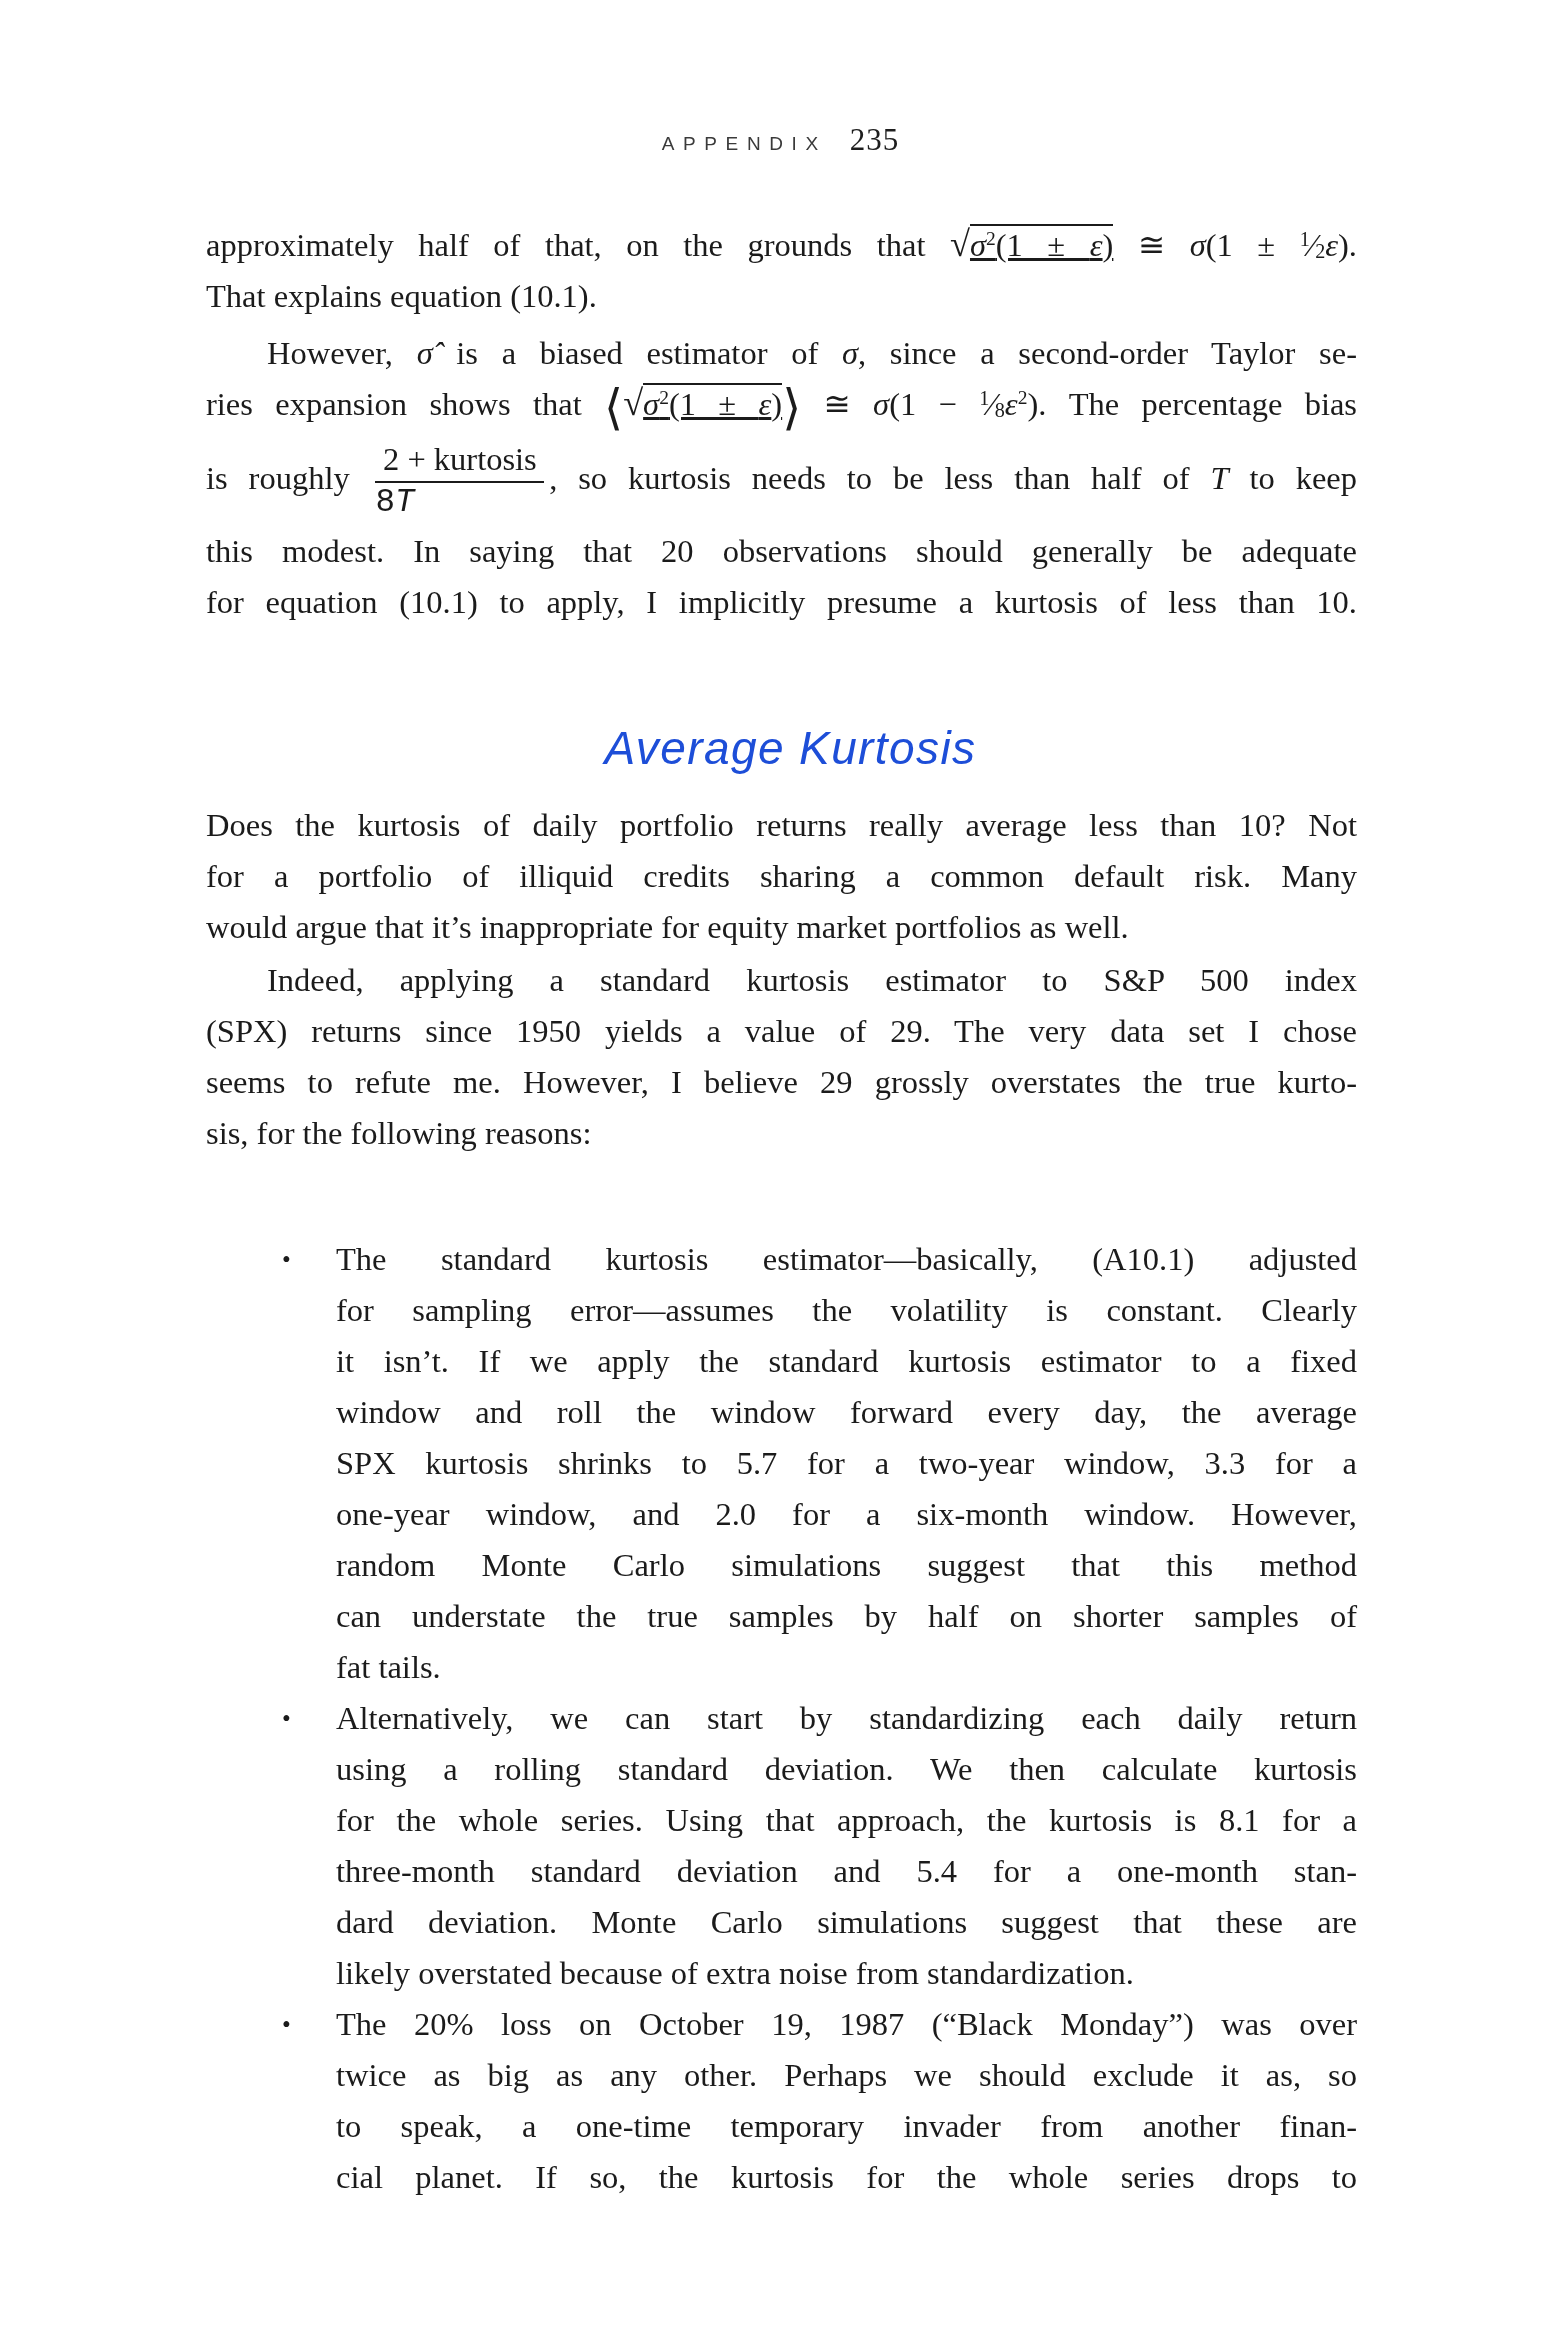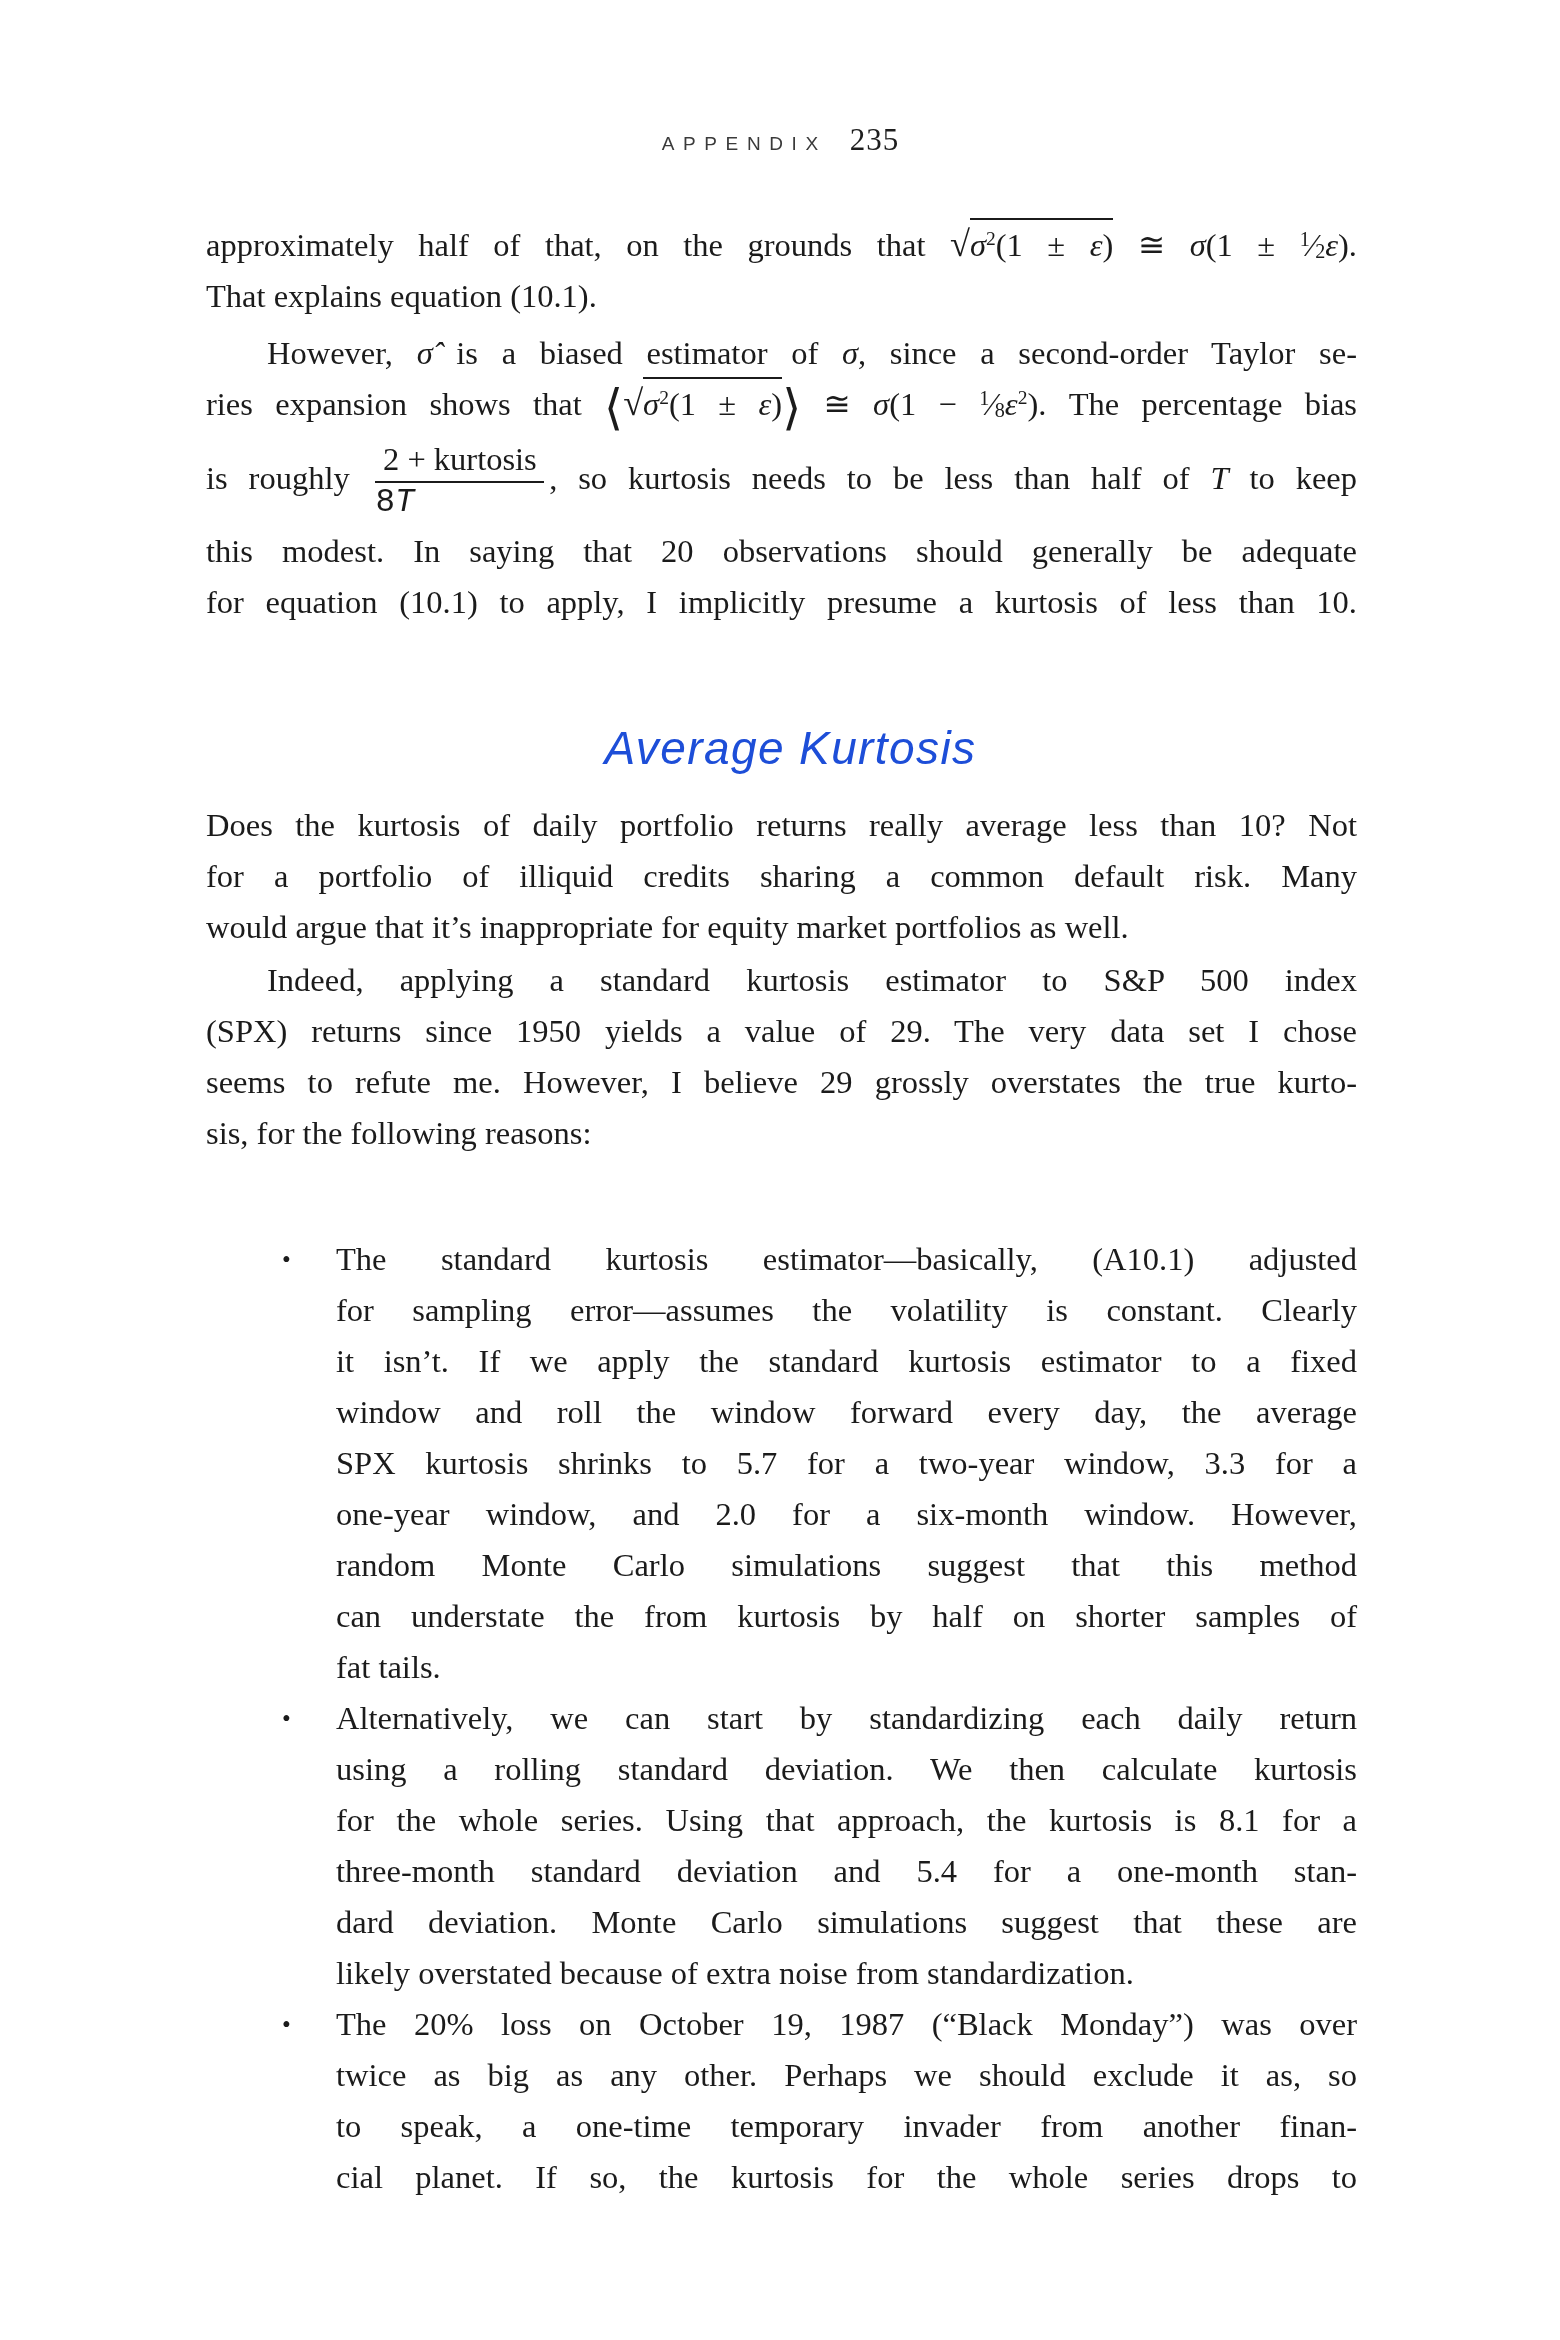--- a/index.html
+++ b/index.html
@@ -41,21 +41,21 @@
   }
   .list{position:absolute;top:1234px;left:336px;width:1021px;}
   .bullet{position:relative;}
   .marker{
     position:absolute;left:-54px;top:0;width:23px;
     height:51px;line-height:51px;font-size:25px;color:#1b1b1b;
   }
   
   .line i{font-style:italic;}
   .sq{font-size:1.12em;line-height:1;}
-  .ov{border-top:2.4px solid #1b1b1b;padding-top:7px;line-height:1;}
+  .ov{border-top:2.4px solid #1b1b1b;padding-top:1px;line-height:1;text-decoration:underline;}
   .line sup{font-size:.6em;vertical-align:.55em;line-height:0;}
   .cf sup{font-size:.62em;vertical-align:.5em;line-height:0;}
   .cf sub{font-size:.62em;vertical-align:-.12em;line-height:0;}
   .ang{
     font-family:"DejaVu Sans",sans-serif;
     font-size:1.5em;line-height:0;vertical-align:-0.18em;
   }
   .frac{
     display:inline-block;vertical-align:middle;
     text-align:center;line-height:1.12;margin:0 4.8px;
@@ -104,21 +104,21 @@
 
     <div class="bullet">
       <span class="marker">•</span>
       <div class="line">The standard kurtosis estimator—basically, (A10.1) adjusted</div>
       <div class="line">for sampling error—assumes the volatility is constant. Clearly</div>
       <div class="line">it isn’t. If we apply the standard kurtosis estimator to a fixed</div>
       <div class="line">window and roll the window forward every day, the average</div>
       <div class="line">SPX kurtosis shrinks to 5.7 for a two-year window, 3.3 for a</div>
       <div class="line">one-year window, and 2.0 for a six-month window. However,</div>
       <div class="line">random Monte Carlo simulations suggest that this method</div>
-      <div class="line">can understate the from kurtosis by half on shorter samples of</div>
+      <div class="line">can understate the true samples by half on shorter samples of</div>
       <div class="line left">fat tails.</div>
     </div>
 
     <div class="bullet">
       <span class="marker">•</span>
       <div class="line">Alternatively, we can start by standardizing each daily return</div>
       <div class="line">using a rolling standard deviation. We then calculate kurtosis</div>
       <div class="line">for the whole series. Using that approach, the kurtosis is 8.1 for a</div>
       <div class="line">three-month standard deviation and 5.4 for a one-month stan-</div>
       <div class="line">dard deviation. Monte Carlo simulations suggest that these are</div>

